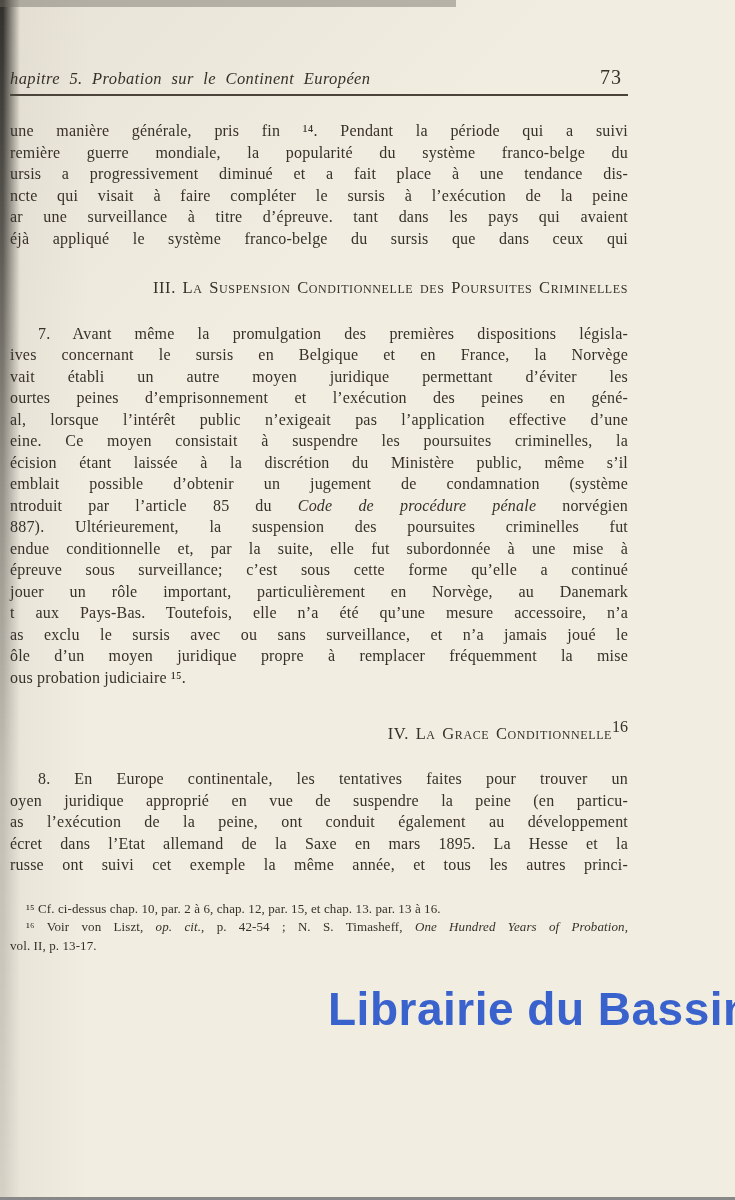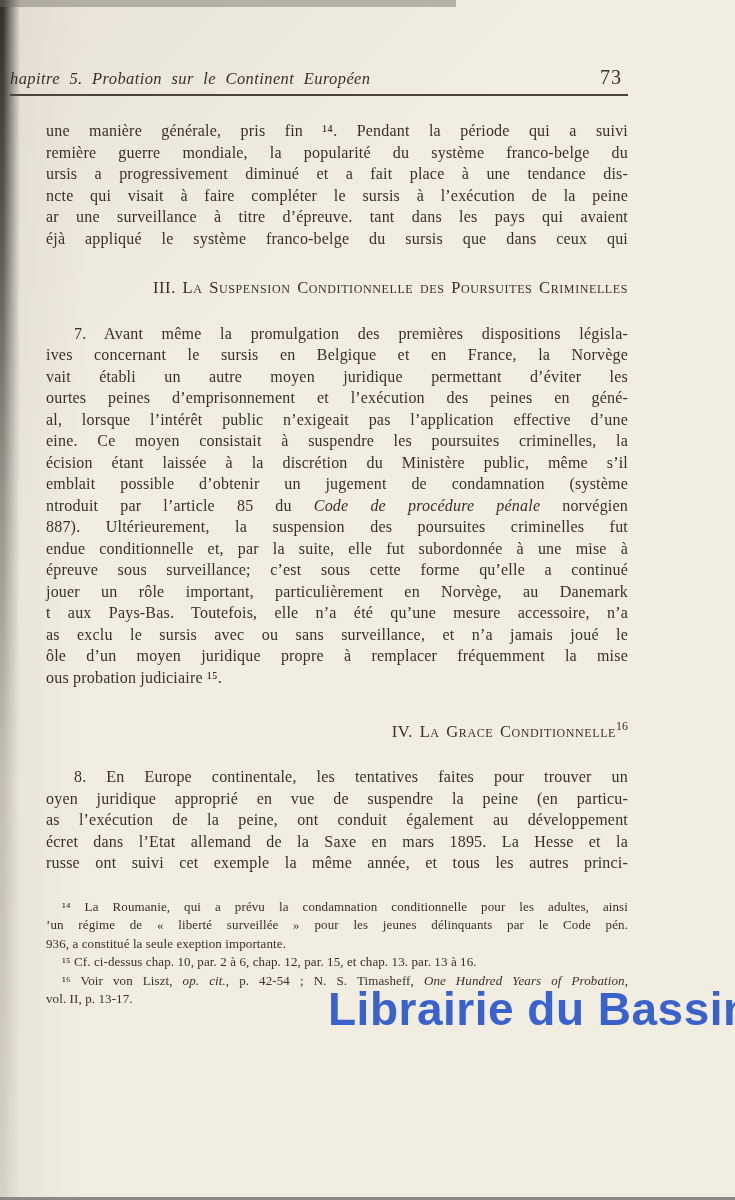--- a/index.html
+++ b/index.html
@@ -50,32 +50,32 @@
   .header-rule{
     border-top:2px solid #4a443a;
     margin-top:5px;
   }
   #body-text{
     margin-top:24px;
     font-size:16px;
     line-height:21.5px;
     letter-spacing:.2px;
   }
-  .line{min-height:21.5px;padding-left:36px;}
+  .line{min-height:21.5px;}
   .line.just{text-align:justify;text-align-last:justify;}
   .line.indent{text-indent:28px;}
   .heading{
     margin:28px 0 24px;
     text-align:right;
     font-variant:small-caps;
     font-size:16.5px;
     letter-spacing:.6px;
     word-spacing:2px;
   }
-  .heading sup{font-variant:normal;font-size:12px;letter-spacing:0;}
+  .heading sup{font-variant:normal;font-size:16px;letter-spacing:0;}
   #footnotes{
     margin-top:24px;
     font-size:13px;
     line-height:18.5px;
     letter-spacing:.1px;
   }
   #footnotes .line{min-height:18.5px;}
   #footnotes .line.indent{text-indent:16px;}
   .watermark{
     position:absolute;
@@ -138,25 +138,20 @@
           <div class="line just indent">8. En Europe continentale, les tentatives faites pour trouver un</div>
           <div class="line just">oyen juridique approprié en vue de suspendre la peine (en particu-</div>
           <div class="line just">as l’exécution de la peine, ont conduit également au développement</div>
           <div class="line just">écret dans l’Etat allemand de la Saxe en mars 1895. La Hesse et la</div>
           <div class="line just">russe ont suivi cet exemple la même année, et tous les autres princi-</div>
         </div>
       </div>
 
     <div id="footnotes">
         <div class="para">
-          <div class="line just indent">¹⁴ La Roumanie, qui a prévu la condamnation conditionnelle pour les adultes, ainsi</div>
-          <div class="line just">’un régime de « liberté surveillée » pour les jeunes délinquants par le Code pén.</div>
-          <div class="line">936, a constitué la seule exeption importante.</div>
-        </div>
-        <div class="para">
           <div class="line indent">¹⁵ Cf. ci-dessus chap. 10, par. 2 à 6, chap. 12, par. 15, et chap. 13. par. 13 à 16.</div>
         </div>
         <div class="para">
           <div class="line just indent">¹⁶ Voir von Liszt, <i>op. cit.</i>, p. 42-54 ; N. S. Timasheff, <i>One Hundred Years of Probation,</i></div>
           <div class="line">vol. II, p. 13-17.</div>
         </div>
       </div>
   </div>
 
   <div class="watermark" style="color: rgb(45, 88, 203);">Librairie du Bassin</div>

